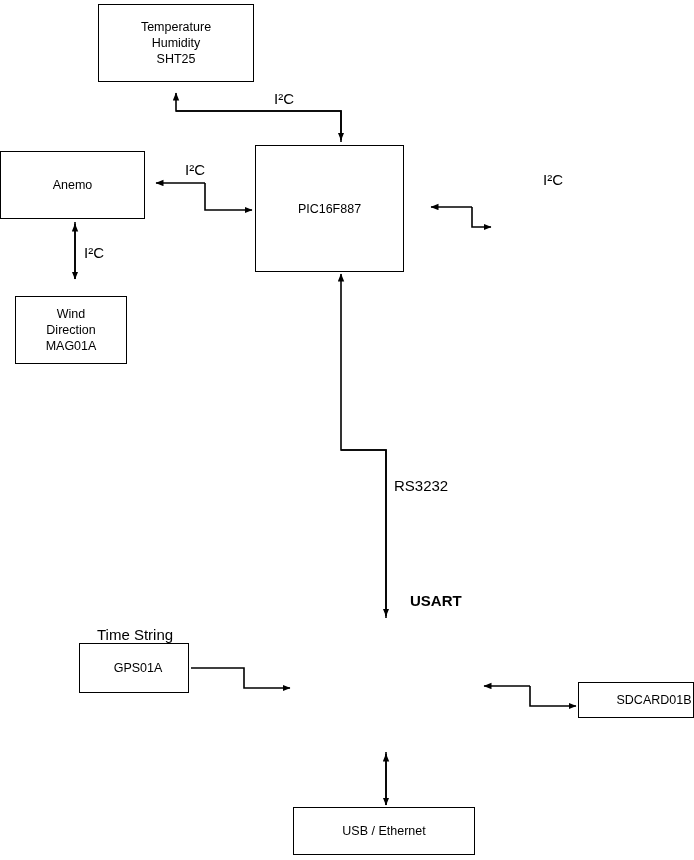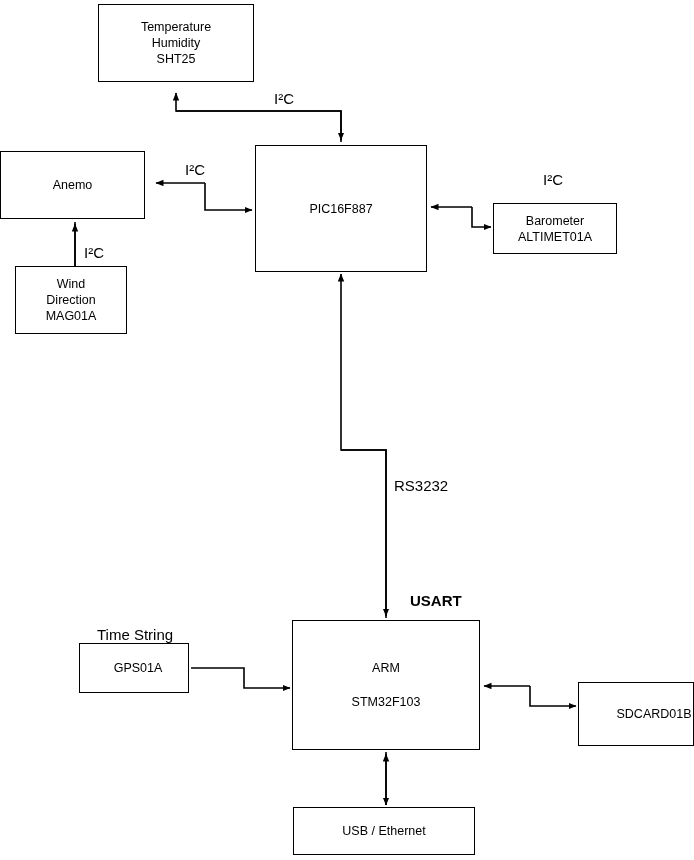--- a/index.html
+++ b/index.html
@@ -92,46 +92,37 @@
   <div class="node" style="left:98px; top:4px; width:156px; height:78px;">
     <span class="line">Temperature</span>
     <span class="line">Humidity</span>
     <span class="line">SHT25</span>
   </div>
 
   <div class="node" style="left:0px; top:151px; width:145px; height:68px;">
     <span class="line">Anemo</span>
   </div>
 
-  <div class="node" style="left:15px; top:266px; width:112px; height:68px;">
+  <div class="node" style="left:15px; top:296px; width:112px; height:68px;">
     <span class="line">Wind</span>
     <span class="line">Direction</span>
     <span class="line">MAG01A</span>
   </div>
 
-  <div class="node" style="left:255px; top:145px; width:172px; height:127px;">
+  <div class="node" style="left:255px; top:145px; width:149px; height:127px;">
     <span class="line">PIC16F887</span>
   </div>
 
-  <div class="node" style="left:493px; top:203px; width:124px; height:51px;">
-    <span class="line">Barometer</span>
-    <span class="line">ALTIMET01A</span>
-  </div>
 
   <div class="node" style="left:79px; top:643px; width:110px; height:50px;padding-left:8px;">
     <span class="line">GPS01A</span>
   </div>
 
-  <div class="node" style="left:292px; top:620px; width:188px; height:130px;">
-    <span class="line">ARM</span>
-    <span class="line" style="height:18px;"></span>
-    <span class="line">STM32F103</span>
-  </div>
 
-  <div class="node" style="left:578px; top:682px; width:116px; height:64px;padding-left:36px;">
+  <div class="node" style="left:578px; top:682px; width:116px; height:36px;padding-left:36px;">
     <span class="line">SDCARD01B</span>
   </div>
 
   <div class="node" style="left:293px; top:807px; width:182px; height:48px;">
     <span class="line">USB / Ethernet</span>
   </div>
 
   <div class="edge-label" style="left:274px; top:91px;">I²C</div>
 
   <div class="edge-label" style="left:185px; top:162px;">I²C</div>

